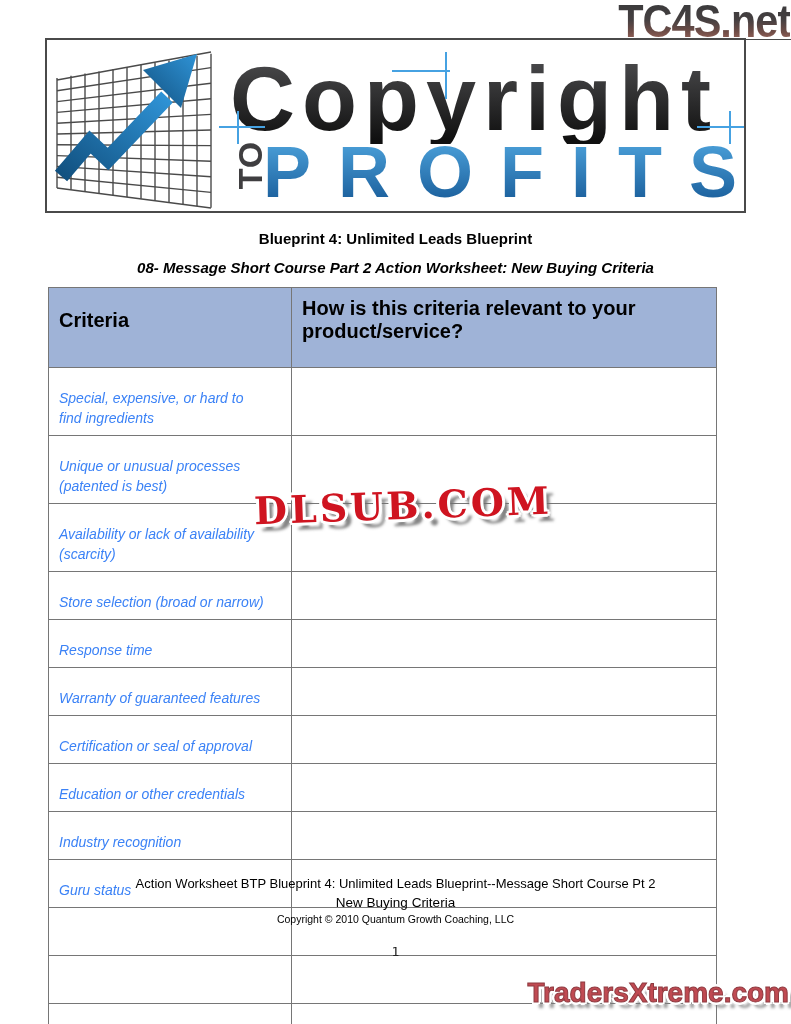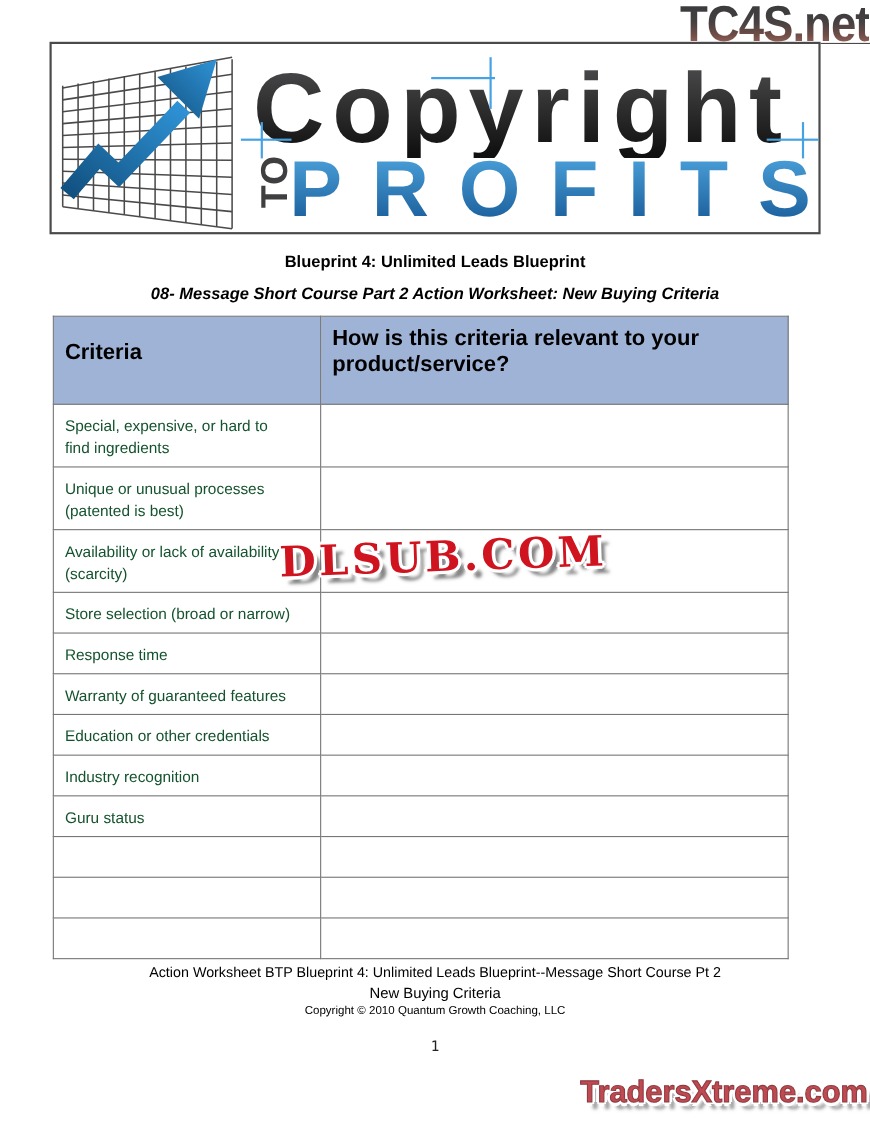--- a/index.html
+++ b/index.html
@@ -50,22 +50,22 @@
 
   
   .criteria-table { position:absolute; left:48px; top:287px; width:669px; border-collapse:collapse; table-layout:fixed; }
   .criteria-table th, .criteria-table td { border:1px solid #767676; }
   .criteria-table th {
     background:#9fb3d7; font-size:20px; font-weight:bold; text-align:left;
     padding:9px 10px 24px 10px; color:#000;
   }
   .criteria-table th.c1 { width:222px; }
   .criteria-table td {
-    font-size:14px; color:#14532d; padding:9px 12px 7px 10px; line-height:20px;
-    vertical-align:top; height:20px;
+    font-size:14px; color:#3b82f6; padding:20px 12px 7px 10px; line-height:20px;
+    vertical-align:top; height:20px;font-style:italic;
   }
   .criteria-table td.c1 { white-space:pre-line; }
 
   
   .dlsub {
     position:absolute; left:254px; top:483px; z-index:6;
     font-family:"DejaVu Serif", serif; font-weight:bold; font-size:38px; letter-spacing:3px;
     color:#cf1420; transform:rotate(-2deg);
     text-shadow:
       -3px 0 0 #fff, 3px 0 0 #fff, 0 -3px 0 #fff, 0 3px 0 #fff,
@@ -180,20 +180,24 @@
         </tr>
         <tr>
           <td class="c1">Response time</td>
           <td class="c2"></td>
         </tr>
         <tr>
           <td class="c1">Warranty of guaranteed features</td>
           <td class="c2"></td>
         </tr>
         <tr>
+          <td class="c1">Certification or seal of approval</td>
+          <td class="c2"></td>
+        </tr>
+        <tr>
           <td class="c1">Education or other credentials</td>
           <td class="c2"></td>
         </tr>
         <tr>
           <td class="c1">Industry recognition</td>
           <td class="c2"></td>
         </tr>
         <tr>
           <td class="c1">Guru status</td>
           <td class="c2"></td>

